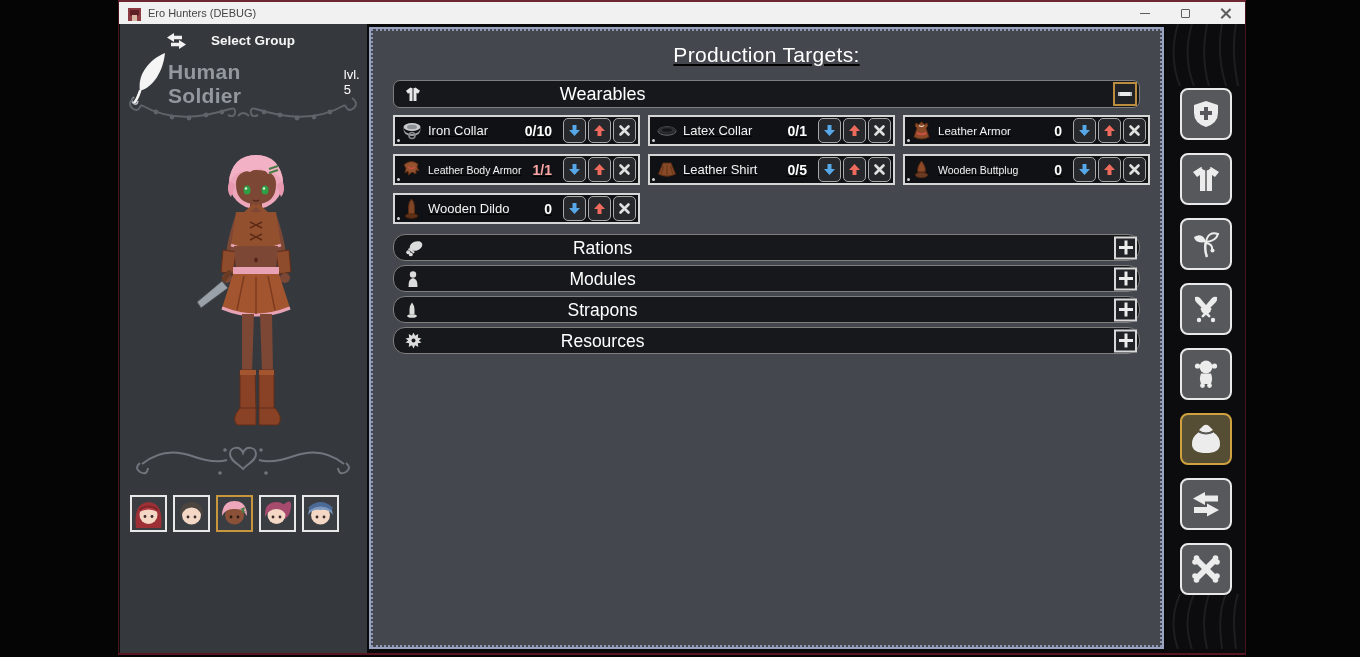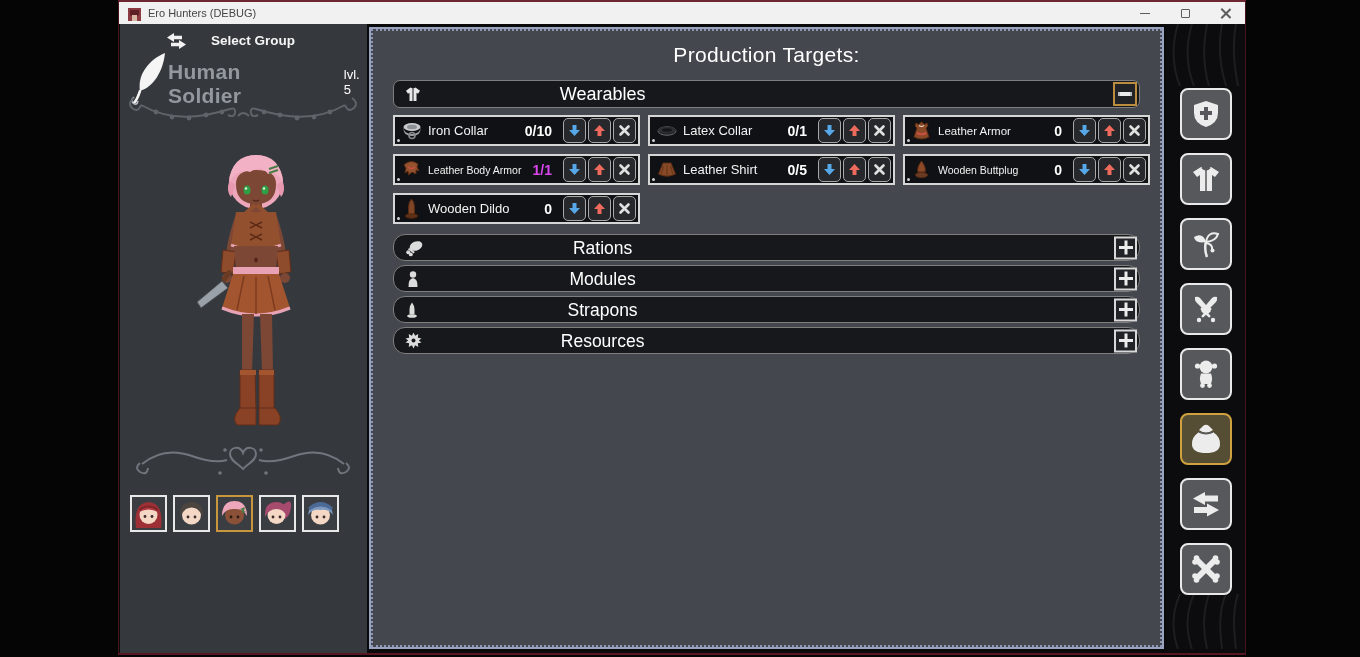--- a/index.html
+++ b/index.html
@@ -23,21 +23,21 @@
   .glyph-close::before,.glyph-close::after { content:""; position:absolute; left:5px; top:-1px;
     width:1.5px; height:13px; background:#5d5d5d; }
   .glyph-close::before { transform:rotate(45deg); }
   .glyph-close::after { transform:rotate(-45deg); }
 
   
   .content { position:absolute; left:0; top:22px; right:0; bottom:0; background:#0a0a0b; }
   .left-panel { position:absolute; left:1px; top:0; width:247px; height:100%; background:#35393e; }
   .main-panel { position:absolute; left:250px; top:3px; width:795px; height:622px;
     border:2px solid #9aa4c0; background:#44484e; }
-  .main-inner { position:absolute; inset:0; border:2px dotted #8e98b4; padding-top:12px; }
+  .main-inner { position:absolute; inset:0; border:2px dotted #8e98b4; padding-top:12px;text-decoration:underline; }
   .right-strip { position:absolute; left:1047px; top:0; width:79px; height:100%; background:#0c0c0e; }
 
   
   .sg-icon { position:absolute; left:44px; top:8px; }
   .sg-label { position:absolute; left:91px; top:9px; font-size:13.5px; font-weight:bold; color:#f5f5f5; }
   .feather { position:absolute; left:10px; top:28px; }
   .group-row { position:absolute; left:48px; top:36px; display:flex; align-items:baseline; gap:14px; }
   .group-name { font-size:21px; color:#93989f; font-weight:600; letter-spacing:0.3px; }
   .group-level { font-size:13px; color:#ffffff;margin-left:30px; }
   .vine1 { position:absolute; left:6px; top:60px; }
@@ -381,21 +381,21 @@
             </div>
 
             <div class="item sm">
               <span class="item-icon">
                 <svg width="19" height="19" viewBox="0 0 19 19">
                   <path d="M3 4 q6.5 -5 13 0 l-1 3 2 4 -3 -1 0 4 -4 -2 -3.5 3 -0.5 -4 -3 2 1 -5 -2 -3 Z" fill="#96522e" stroke="#5a2c14"></path>
                   <path d="M6 7 q3.5 3 7 0" stroke="#c94f43" stroke-width="1.5" fill="none"></path>
                 </svg>
               </span>
               <span class="item-name">Leather Body Armor</span>
-              <span class="item-count" style="color:#d946ef">1/1</span>
+              <span class="item-count" style="color:#fca5a5">1/1</span>
               <span class="step-btn">
                   <svg width="13" height="13" viewBox="0 0 13 13">
                     <path d="M4.5 1 h4 v5 h3.5 L6.5 12 L1 6 h3.5 Z" fill="#57a8e8"></path>
                   </svg>
                 </span>
               <span class="step-btn">
                   <svg width="13" height="13" viewBox="0 0 13 13">
                     <path d="M4.5 12 h4 V7 h3.5 L6.5 1 L1 7 h3.5 Z" fill="#ee6a5c"></path>
                   </svg>
                 </span>

